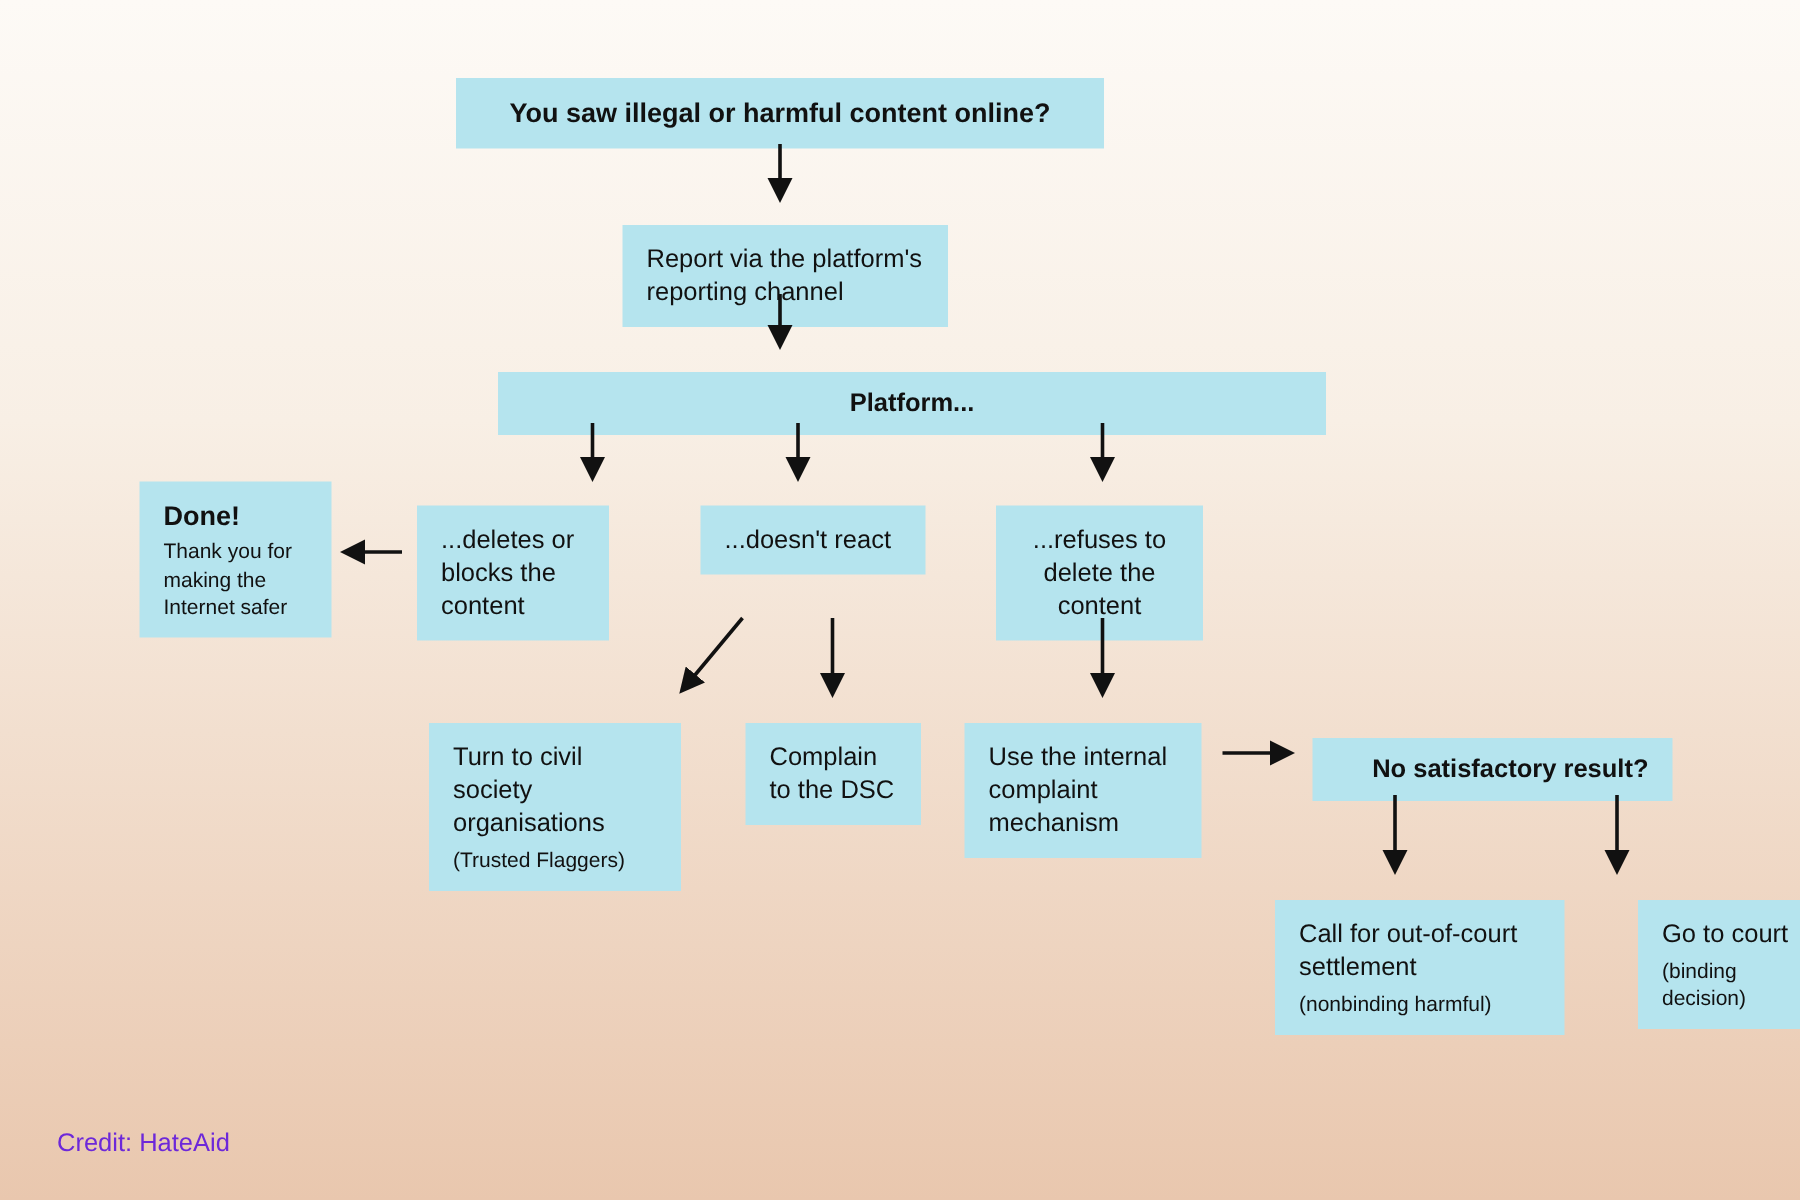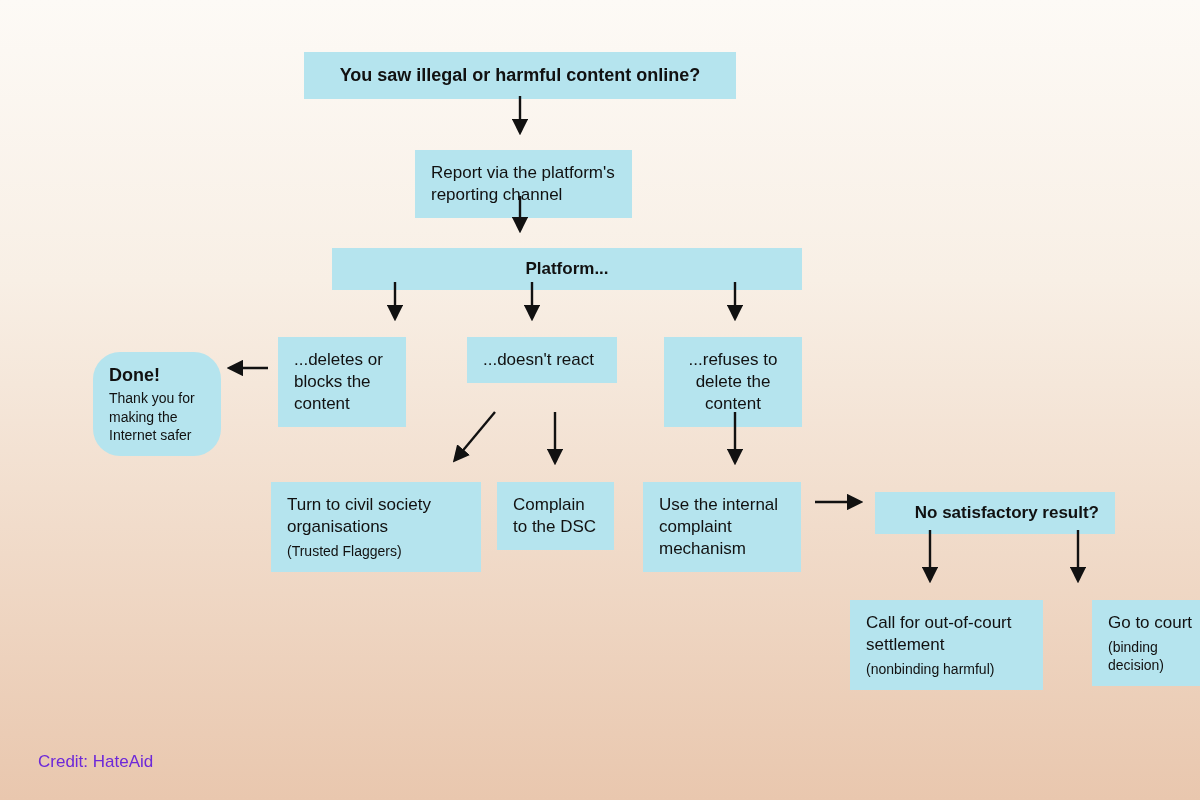--- a/index.html
+++ b/index.html
@@ -38,42 +38,42 @@
 <body>
 
 <div class="box" style="left:304px; top:42px; width:432px; text-align:center;">
   <span class="bold">You saw illegal or harmful content online?</span>
 </div>
 
 <div class="box" style="left:415px; top:140px; width:217px;">
   <span>Report via the platform's reporting channel</span>
 </div>
 
-<div class="box" style="left:332px; top:238px; width:470px; text-align:center; padding:10px 16px;">
+<div class="box" style="left:332px; top:238px; width:552px; text-align:center; padding:10px 16px;">
   <span class="bold" style="font-size:17px;">Platform...</span>
 </div>
 
-<div class="box" style="left:93px; top:342px; width:128px;border-radius:27px;">
+<div class="box" style="left:93px; top:311px; width:128px;">
   <div class="bold">Done!</div>
   <div class="sub" style="margin-top:2px;">Thank you for making the Internet safer</div>
 </div>
 
 <div class="box" style="left:278px; top:327px; width:128px;">
   <span>...deletes or blocks the content</span>
 </div>
 
 <div class="box" style="left:467px; top:327px; width:150px; padding:12px 16px;">
   <span>...doesn't react</span>
 </div>
 
 <div class="box" style="left:664px; top:327px; width:138px;text-align:center;">
   <span>...refuses to delete the content</span>
 </div>
 
-<div class="box" style="left:271px; top:472px; width:210px;">
+<div class="box" style="left:286px; top:472px; width:168px;">
   <div>Turn to civil society organisations</div>
   <div class="sub" style="margin-top:4px;">(Trusted Flaggers)</div>
 </div>
 
 <div class="box" style="left:497px; top:472px; width:117px;">
   <span>Complain to the DSC</span>
 </div>
 
 <div class="box" style="left:643px; top:472px; width:158px;">
   <span>Use the internal complaint mechanism</span>

